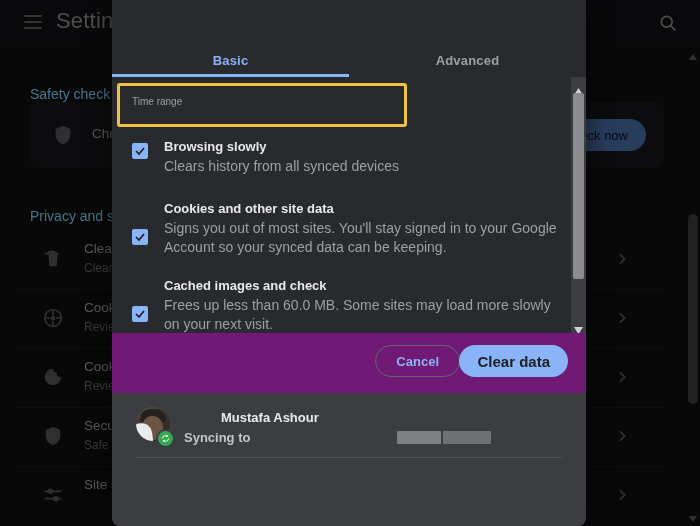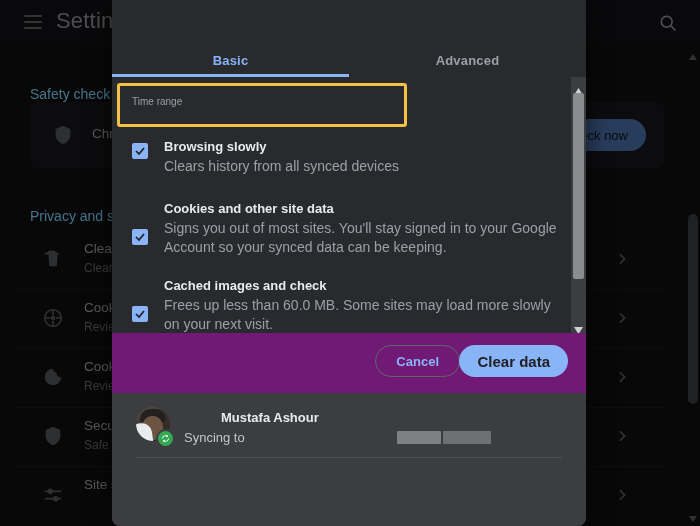--- a/index.html
+++ b/index.html
@@ -408,20 +408,21 @@
     font-size: 13px;
     color: #e8eaed;
     font-weight: 700;
     margin-left: 37px;
   }
   #syncing-label {
     position: absolute;
     left: 72px; top: 37px;
     font-size: 13px;
     color: #c3c5c7;
+    font-weight: bold;
   }
   .redact {
     position: absolute;
     top: 38px;
     height: 13px;
     background: #7e8184;
     border-radius: 1px;
   }
   #redact-1 { left: 285px; width: 44px; }
   #redact-2 { left: 331px; width: 48px; background: #6e7174; }

